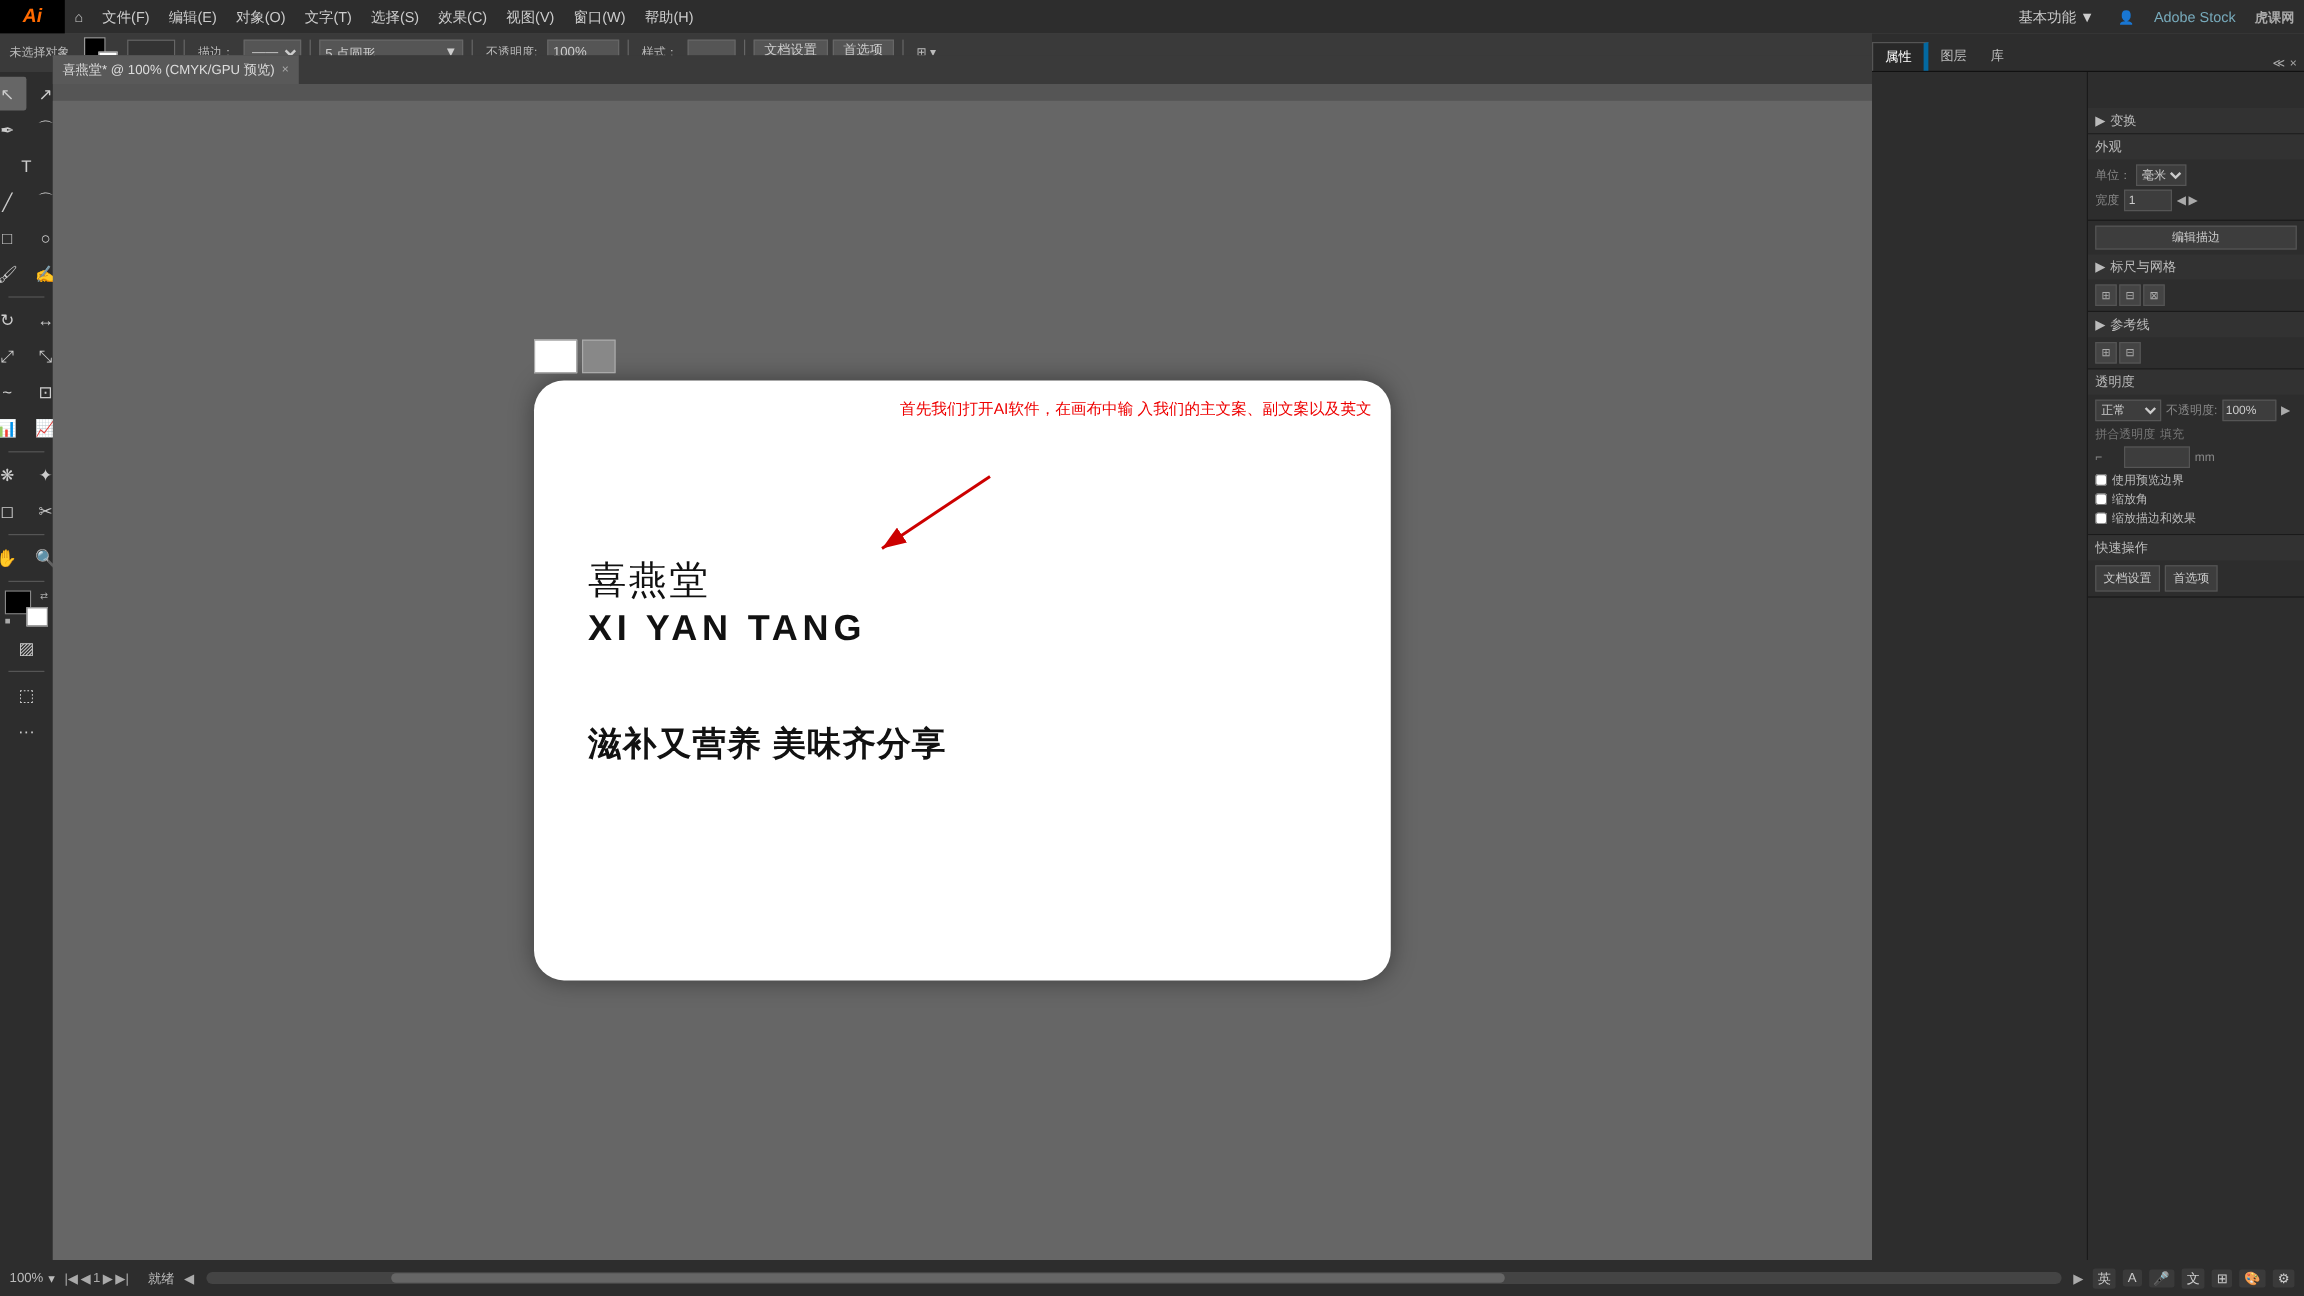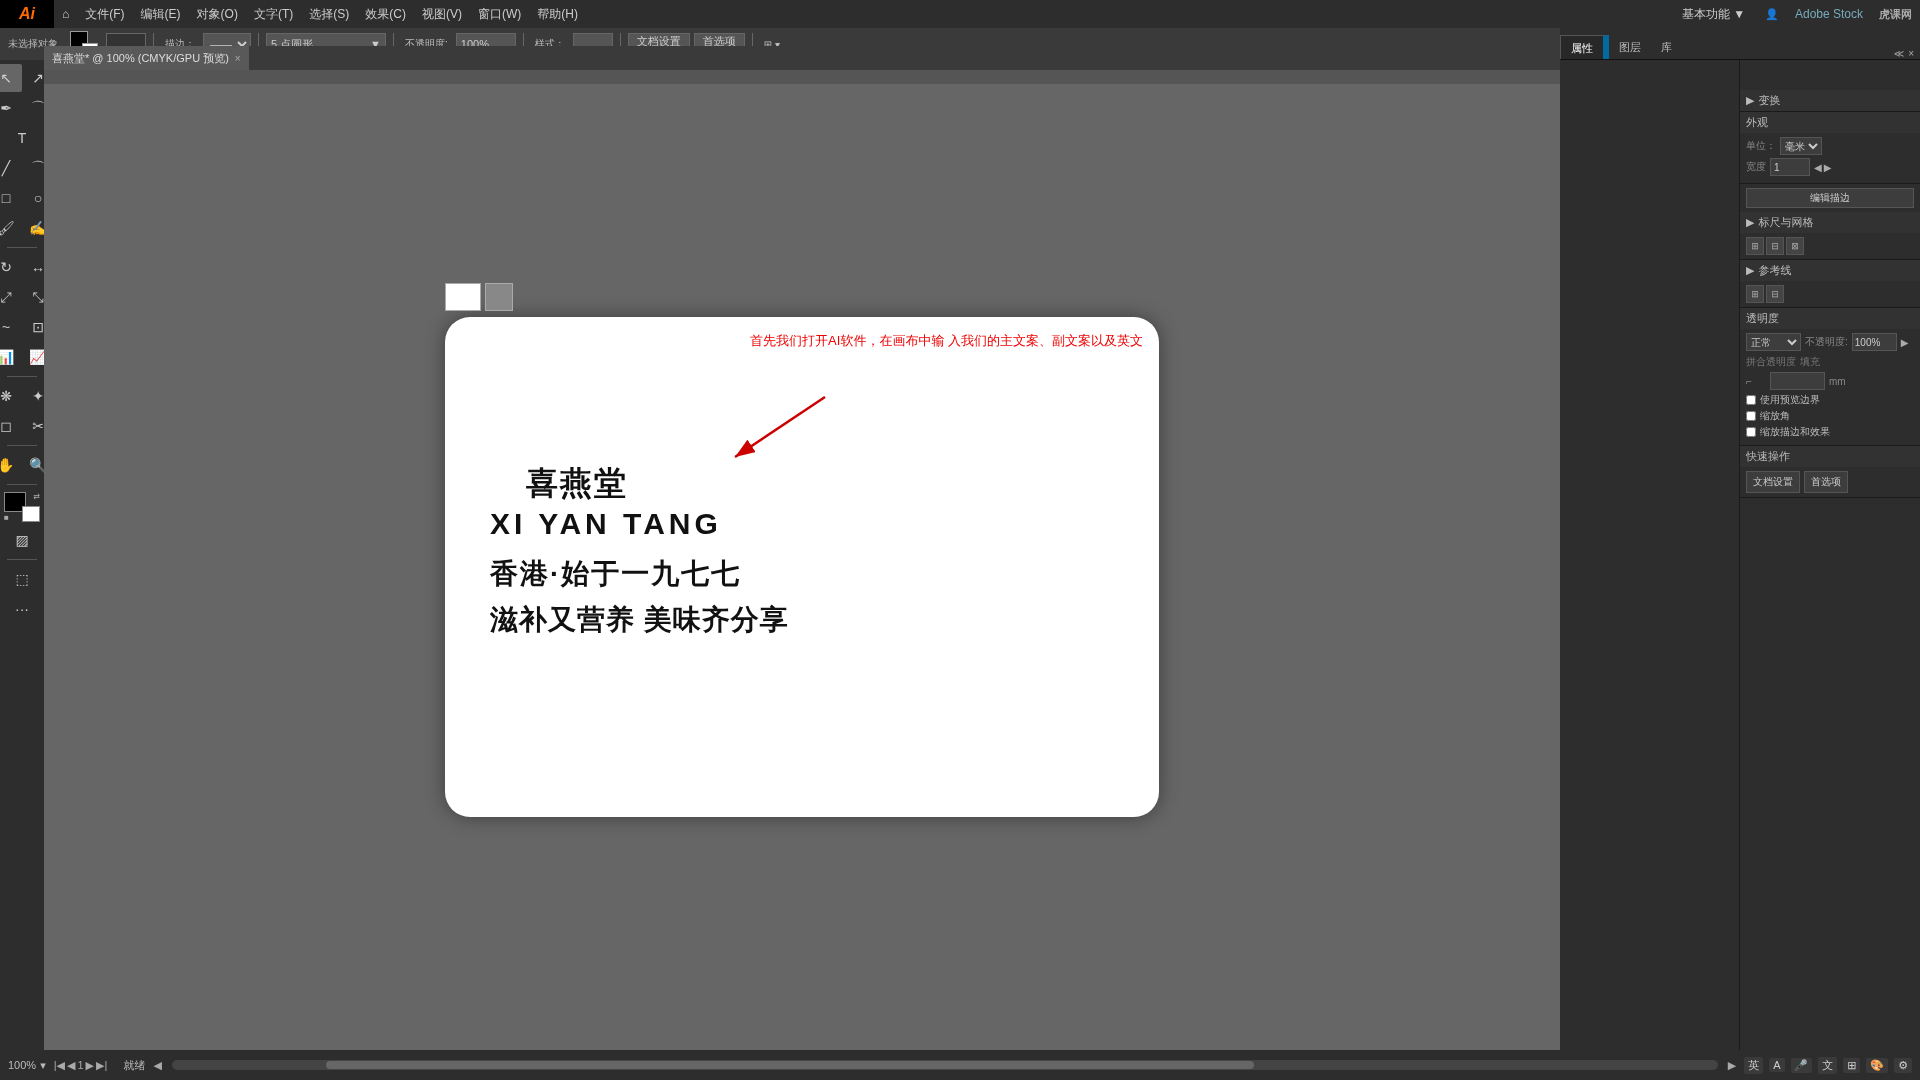--- a/index.html
+++ b/index.html
@@ -112,23 +112,22 @@
       position: absolute; top: 14px; right: 16px;
       color: #e00;
       font-size: 13px;
       line-height: 1.5;
       text-align: center;
     }
 
     
     .artboard-main-title {
       position: absolute; top: 145px; left: 45px;
-      font-size: 32px; font-weight: bold; color: #111;
+      font-size: 32px; font-weight: normal; color: #111;
       letter-spacing: 2px;
-      margin-left: 36px;
     }
     .artboard-en-title {
       position: absolute; top: 190px; left: 45px;
       font-size: 30px; font-weight: bold; color: #111;
       letter-spacing: 4px;
     }
     .artboard-sub1 {
       position: absolute; top: 238px; left: 45px;
       font-size: 28px; font-weight: bold; color: #111;
       letter-spacing: 2px;
@@ -263,21 +262,21 @@
 
     
     .right-top-tabs {
       position: absolute; top: 28px; right: 0;
       width: 360px; height: 32px;
       background: #2d2d2d;
       display: flex; align-items: flex-end;
       border-bottom: 1px solid #111;
     }
     .rtt { padding: 0 10px; height: 24px; line-height: 24px; font-size: 11px; color: #bbb; cursor: pointer; }
-    .rtt.active { background: #282828; color: #fff; border-top: 1px solid #555; border-left: 1px solid #555; border-right: 6px solid #0369a1; }
+    .rtt.active { background: #282828; color: #fff; border-top: 1px solid #555; border-left: 1px solid #555; border-right: 4px solid #0369a1; }
     .rtt-right { margin-left: auto; display: flex; align-items: center; padding-right: 6px; gap: 4px; }
     .rtt-btn { color: #aaa; font-size: 10px; cursor: pointer; }
 
     
     .arrow-svg { position: absolute; }
   </style>
 </head>
 <body>
 
 <div id="menu-bar">
@@ -423,21 +422,20 @@
       <defs>
         <marker id="arrowhead" markerWidth="8" markerHeight="6" refX="8" refY="3" orient="auto">
           <polygon points="0 0, 8 3, 0 6" fill="#cc0000"></polygon>
         </marker>
       </defs>
       <line x1="160" y1="20" x2="70" y2="80" stroke="#cc0000" stroke-width="2.5" marker-end="url(#arrowhead)"></line>
     </svg>
 
     <div class="artboard-main-title">喜燕堂</div>
     <div class="artboard-en-title">XI YAN TANG</div>
-    <div class="artboard-sub1">香港·始于一九七七</div>
     <div class="artboard-sub2">滋补又营养 美味齐分享</div>
   </div>
 </div>
 
 <div class="right-top-tabs">
   <div class="rtt active">属性</div>
   <div class="rtt">图层</div>
   <div class="rtt">库</div>
   <div class="rtt-right">
     <div class="rtt-btn">≪</div>

